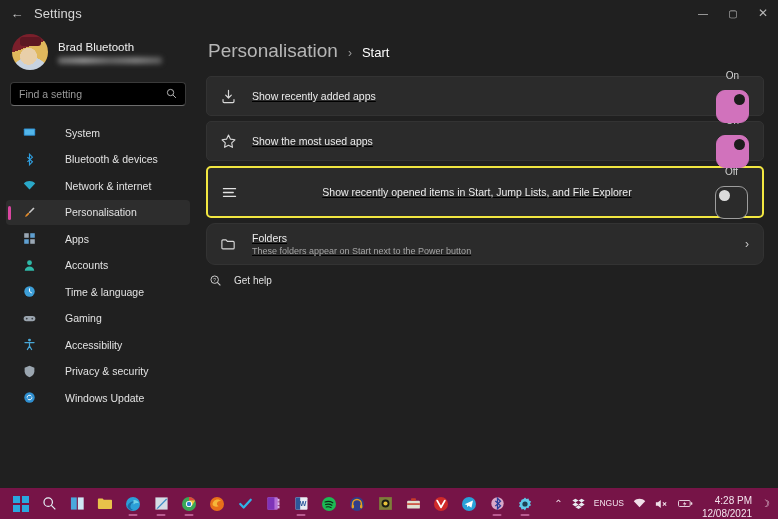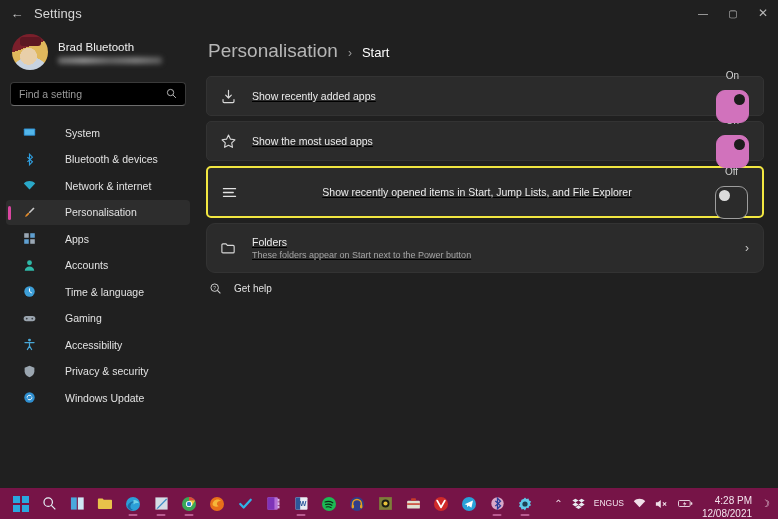--- a/index.html
+++ b/index.html
@@ -130,21 +130,21 @@
   .card {
     background: #2b2b2b;
     border: 1px solid #333;
     border-radius: 5px;
     margin-bottom: 5px;
     display: flex; align-items: center;
     height: 40px;
     padding: 0 14px 0 12px;
     gap: 14px;
   }
-  .card.tall { height: 50px; border-radius: 9px; }
+  .card.tall { height: 42px; border-radius: 9px; }
   .card.highlight {
     border: 2px solid #f2e741;
     background: #2b2b2b;
     height: 52px;
     text-align: center;
   }
   .card-ico {
     width: 19px; flex: 0 0 19px;
     display: flex; align-items: center; justify-content: center;
     color: #d8d8d8;

